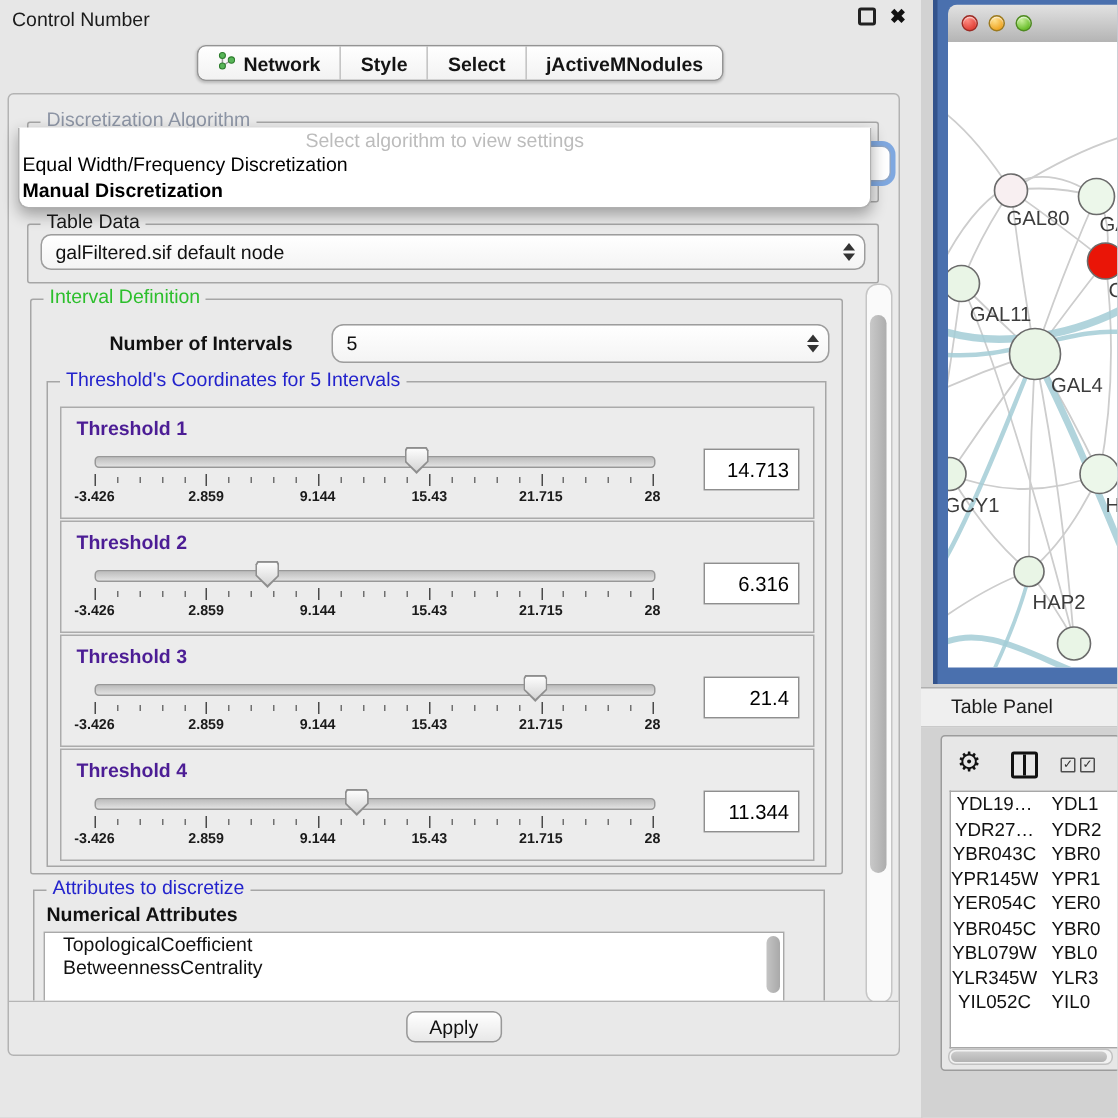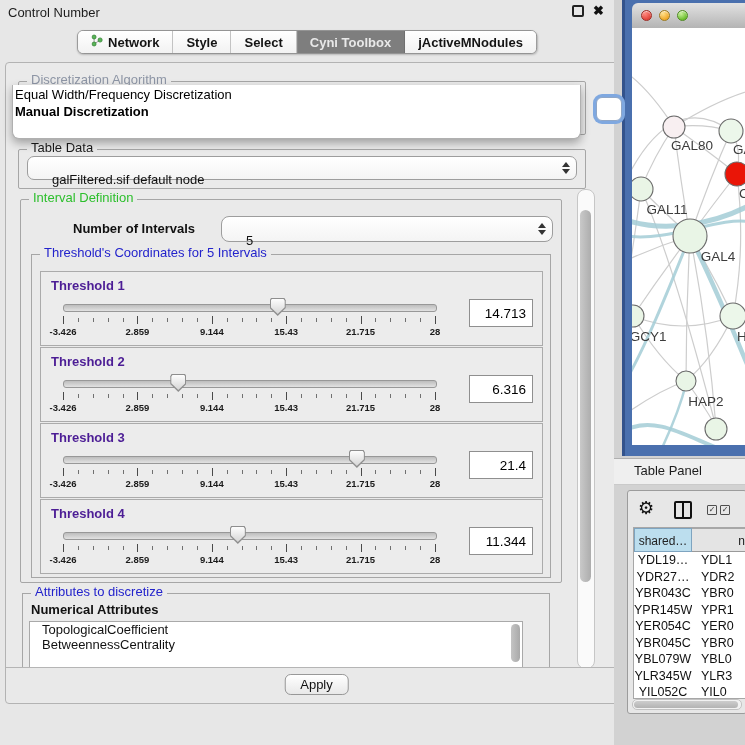--- a/index.html
+++ b/index.html
@@ -13,38 +13,38 @@
   .min-icon{width:8px;height:8px;border:2px solid #222;border-radius:2px;display:inline-block;}
   .close-icon{font-size:13px;font-weight:bold;color:#111;line-height:12px;}
 
   .tabbar{position:absolute;left:50%;transform:translateX(-50%);display:flex;border:1px solid #949494;border-radius:6px;background:#fcfcfc;overflow:hidden;height:22px;box-shadow:0 1px 2px rgba(0,0,0,.2);white-space:nowrap;}
   #topTabs{top:30px;}
   #bottomTabs{top:706px;}
   .tab{display:flex;align-items:center;gap:5px;padding:0 13px;font-size:13px;font-weight:bold;color:#141414;background:linear-gradient(#ffffff,#f2f2f2);border-right:1px solid #bdbdbd;cursor:default;}
   .tab:last-child{border-right:none;}
   .tab.selected{background:var(--tab-selected-bg,#7e7e7e);color:#e9e9e9;border-right-color:#6f6f6f;}
 
-  .outer-panel{position:absolute;left:5px;top:62px;width:593px;height:640px;background:#eaeaea;border:1px solid #b3b3b3;border-radius:4px;padding-left:28px;}
+  .outer-panel{position:absolute;left:5px;top:62px;width:593px;height:640px;background:#eaeaea;border:1px solid #b3b3b3;border-radius:4px;}
 
   .group{position:absolute;border:1px solid #a6a6a6;border-radius:2px;}
   .group-label{position:absolute;top:-9px;left:8px;background:#eaeaea;padding:0 4px;font-size:13px;line-height:14px;}
 
   .disc-group{left:12px;top:18px;width:566px;height:52px;}
   .disc-group .group-label{color:#8d95a5;}
   .focus-ring{position:absolute;right:5px;top:34px;width:24px;height:22px;background:#fff;border:1px solid #8fa6c6;border-radius:6px;box-shadow:0 0 0 3px #7fa8e0;z-index:5;}
 
   .popup{position:absolute;left:6px;top:22px;width:567px;height:52px;background:#fff;border:1px solid #b0b0b0;border-top:none;border-radius:0 0 7px 7px;box-shadow:0 4px 10px rgba(0,0,0,.32);z-index:30;padding-top:1px;}
   .popup-prompt{text-align:center;color:#bcbcbc;font-size:13px;height:15px;line-height:15px;}
   .popup-opt{font-size:13px;height:17px;line-height:17px;padding-left:2px;color:#000;}
   .popup-opt.bold{font-weight:bold;}
 
   .td-group{left:12px;top:86px;width:566px;height:38px;}
   .td-group .group-label{color:#1a1a1a;}
   .combo{position:absolute;background:linear-gradient(#ffffff,#f4f4f4);border:1px solid #9d9d9d;border-radius:7px;font-size:13px;color:#111;}
-  .combo .val{position:absolute;left:24px;top:50%;transform:translateY(-50%);white-space:nowrap;margin-top:11px;}
+  .combo .val{position:absolute;left:9px;top:50%;transform:translateY(-50%);white-space:nowrap;}
   .spinner{position:absolute;right:7px;top:50%;transform:translateY(-50%);width:7px;height:12px;}
   .spinner i{position:absolute;left:0;width:0;height:0;border-left:4px solid transparent;border-right:4px solid transparent;}
   .spinner .up{top:0;border-bottom:5px solid #333;}
   .spinner .dn{bottom:0;border-top:5px solid #333;}
   .td-combo{left:8px;top:6px;right:8px;height:22px;}
 
   .scrollarea{position:absolute;left:6px;top:126px;width:561px;height:478px;overflow:hidden;}
   .vscroll{position:absolute;left:571px;top:126px;width:16px;height:478px;background:#fafafa;border:1px solid #c6c6c6;border-radius:8px;}
   .vthumb{position:absolute;left:2px;top:20px;width:11px;height:372px;background:linear-gradient(90deg,#c9c9c9,#adadad);border-radius:6px;}
 
@@ -132,36 +132,34 @@
               <circle cx="9" cy="6" r="2.1" fill="#58b558" stroke="#2e7d2e" stroke-width=".7"></circle>
             </svg></span>
           <span>Network</span>
         </div>
         <div class="tab">
           <span>Style</span>
         </div>
         <div class="tab">
           <span>Select</span>
         </div>
-        <div class="tab selected">
-          <span>Cyni Toolbox</span>
-        </div>
         <div class="tab">
           <span>jActiveMNodules</span>
         </div>
       </div>
 
     <div class="outer-panel">
 
       <div class="group disc-group">
         <span class="group-label">Discretization Algorithm</span>
       </div>
       <div class="focus-ring"></div>
 
       <div class="popup">
+        <div class="popup-prompt">Select algorithm to view settings</div>
         <div id="dropdownOpts">
             <div class="popup-opt">Equal Width/Frequency Discretization</div>
             <div class="popup-opt bold">Manual Discretization</div>
           </div>
       </div>
 
       <div class="group td-group">
         <span class="group-label">Table Data</span>
         <div class="combo td-combo">
           <span class="val">galFiltered.sif default node</span>
@@ -465,24 +463,20 @@
 
     <div class="table-window">
       <span class="gear-icon">⚙</span>
       <span class="split-icon">
           <i></i>
         </span>
       <span class="check-icon ck1">✓</span>
       <span class="check-icon ck2">✓</span>
 
       <div class="tbl">
-        <div class="tbl-head">
-          <div class="th th1">shared…</div>
-          <div class="th th2">n</div>
-        </div>
         <div id="tblRows">
             <div class="tbl-row">
               <div class="td1">YDL19…</div>
               <div class="td2">YDL1</div>
             </div>
             <div class="tbl-row">
               <div class="td1">YDR27…</div>
               <div class="td2">YDR2</div>
             </div>
             <div class="tbl-row">

